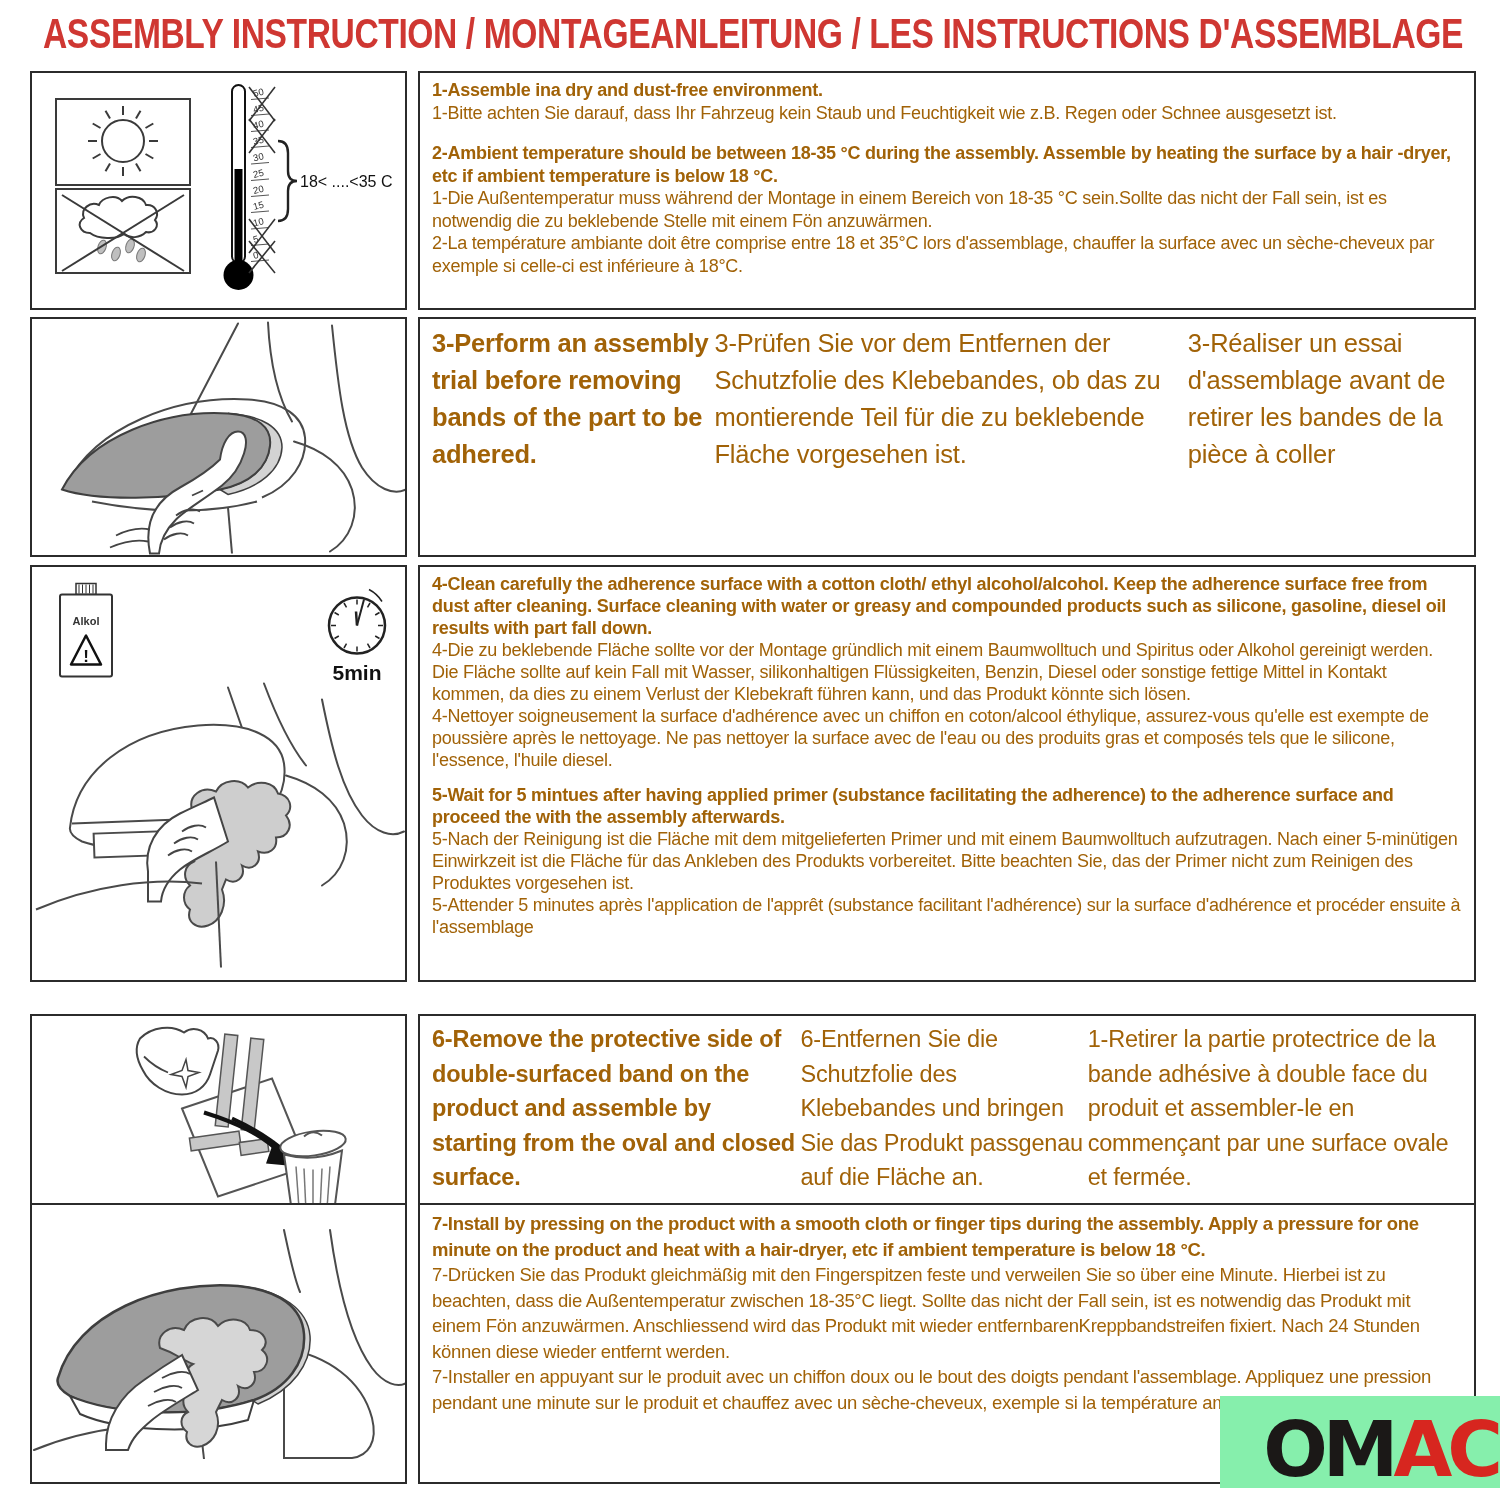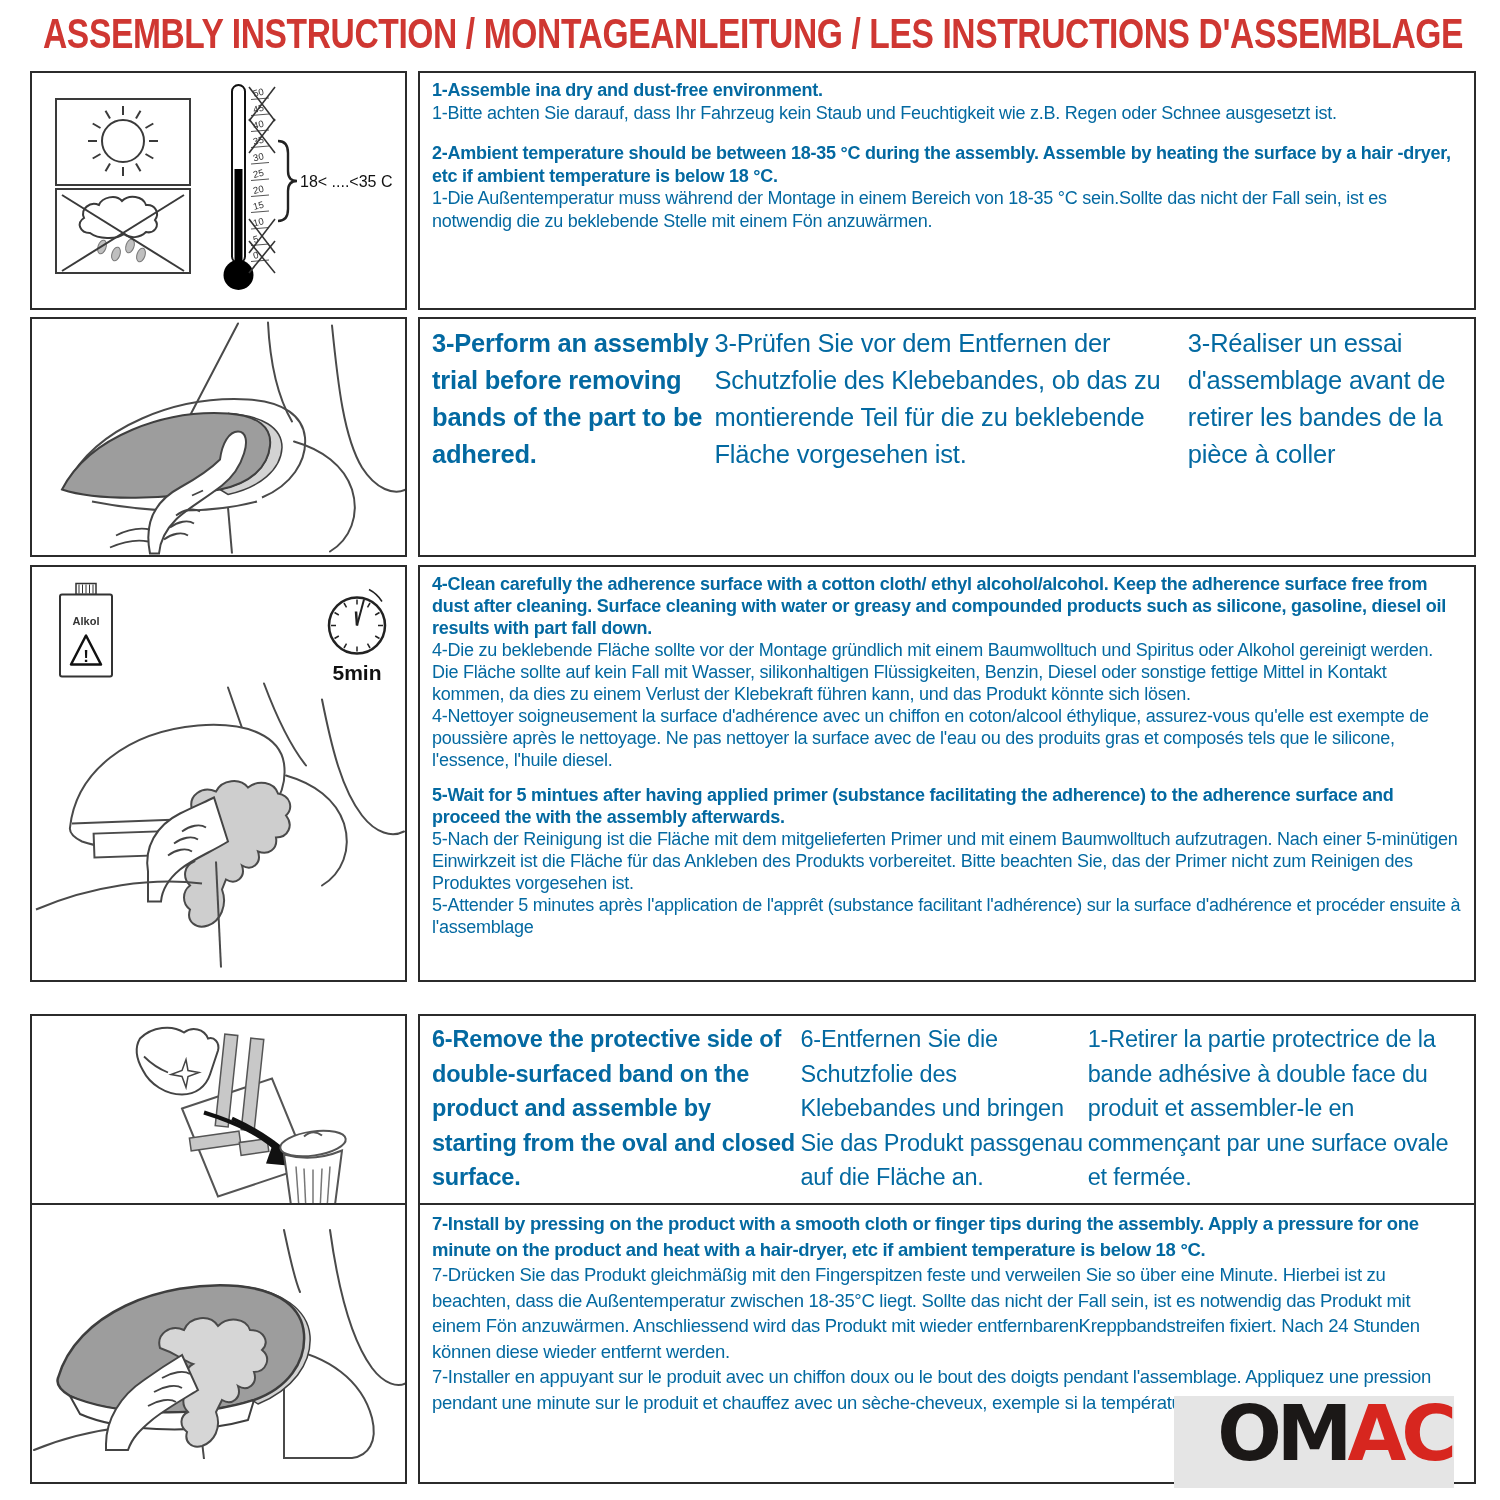--- a/index.html
+++ b/index.html
@@ -9,32 +9,32 @@
          color:#cf3732;white-space:nowrap;letter-spacing:-0.5px;
          transform:scaleX(0.80);transform-origin:0 50%;top:10px;}
   .box{position:absolute;border:2px solid #2b2b2b;background:#fff;box-sizing:border-box;}
   .ill{left:30px;width:377px;}
   .txt{left:418px;width:1058px;padding:6px 12px;}
   .r1{top:71px;height:239px;}
   .r2{top:317px;height:240px;}
   .r3{top:565px;height:417px;}
   .r4{top:1014px;height:240px;}
   .r5{top:1203px;height:281px;}
-  .txt p{margin:0;color:#0369a1;}
+  .txt p{margin:0;color:#a16207;}
   .b{font-weight:bold;color:#0c0c0c;}
   .fs-s{font-size:18px;line-height:22.5px;letter-spacing:-0.25px;}
   .fs-s3{font-size:18px;line-height:22px;letter-spacing:-0.25px;}
   .fs-5{font-size:18.5px;line-height:25.5px;letter-spacing:-0.3px;}
   .fs-l{font-size:25.5px;line-height:37px;letter-spacing:-0.2px;}
   .fs-m{font-size:23.5px;line-height:34.5px;letter-spacing:-0.2px;}
   .gap1{height:18px;} .gap3{height:13px;}
   .vcenter{display:flex;flex-direction:row;justify-content:center;}
   .ill svg{position:absolute;left:0;top:0;width:100%;height:100%;display:block;}
-  .logo-patch{position:absolute;left:1174px;top:1396px;width:280px;height:92px;
-              background:#e5e5e5;display:flex;align-items:flex-start;justify-content:flex-end;}
+  .logo-patch{position:absolute;left:1220px;top:1396px;width:280px;height:92px;
+              background:#86efac;display:flex;align-items:flex-end;justify-content:flex-end;}
   .logo{font-family:"DejaVu Sans",sans-serif;font-weight:bold;font-size:76px;
         letter-spacing:-5px;line-height:1;white-space:nowrap;padding-right:2px;}
   .logo .om{color:#1b1817;}
   .logo .ac{color:#d7261f;}
 </style>
 </head>
 <body>
 
 <div class="page">
 
@@ -119,20 +119,21 @@
       </g>
     </svg>
   </div>
 
   <div class="box txt r1 fs-s">
     <p class="b">1-Assemble ina dry and dust-free environment.</p>
     <p>1-Bitte achten Sie darauf, dass Ihr Fahrzeug kein Staub und Feuchtigkeit wie z.B. Regen oder Schnee ausgesetzt ist.</p>
     <div class="gap1"></div>
     <p class="b">2-Ambient temperature should be between 18-35 °C  during the assembly. Assemble by heating the surface by a hair -dryer, etc if ambient temperature is below 18 °C.</p>
     <p>1-Die Außentemperatur muss während der Montage in einem Bereich von 18-35 °C  sein.Sollte das nicht der Fall sein, ist es notwendig die zu beklebende Stelle mit einem Fön anzuwärmen.</p>
+    <p>2-La température ambiante doit être comprise entre 18 et 35°C lors d'assemblage, chauffer la surface avec un sèche-cheveux par exemple si celle-ci est inférieure à 18°C.</p>
   </div>
 
   <div class="box ill r2">
     <svg viewBox="0 0 373 235">
       <g stroke="#4a4a4a" stroke-width="2" fill="none" stroke-linecap="round">
         <path d="M206,4 L158,96"></path>
         <path d="M236,3 C238,44 246,78 260,102"></path>
         <path d="M300,6 C306,66 312,118 330,148 C344,170 362,176 374,170"></path>
         <path d="M262,122 C290,130 312,146 320,170 C328,196 318,220 298,232"></path>
       </g>

